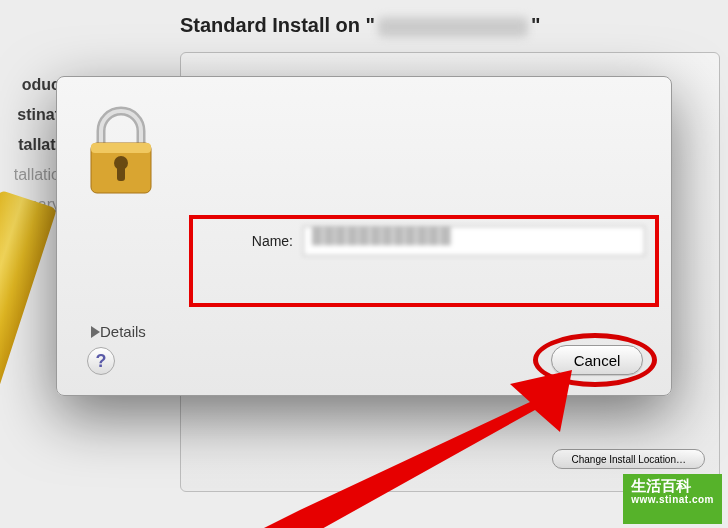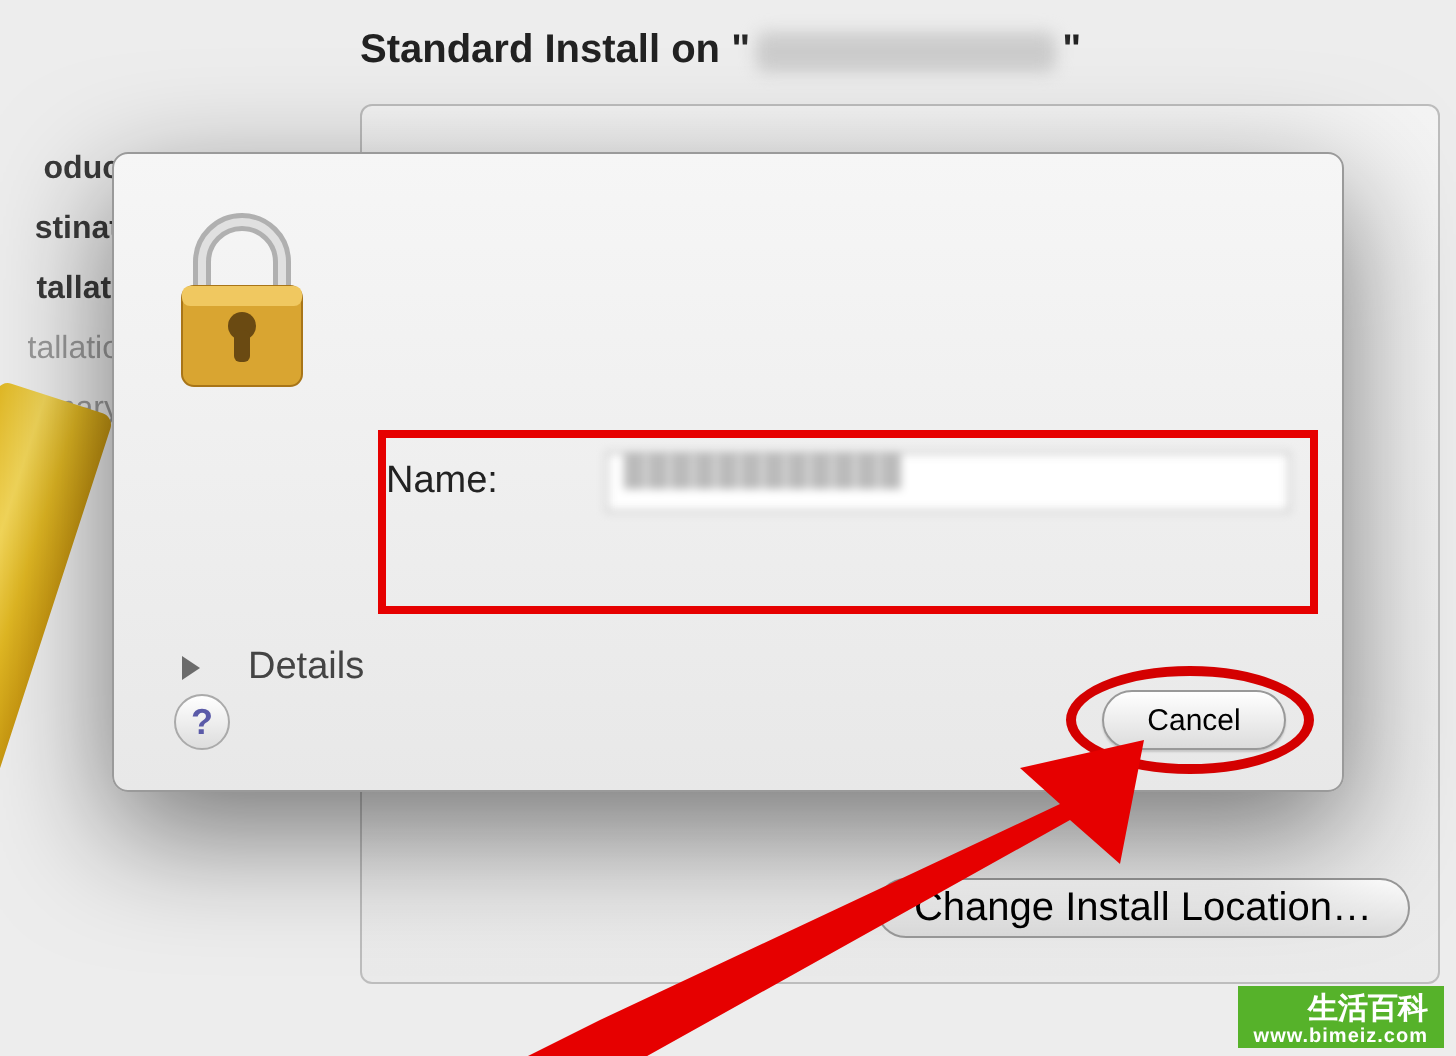--- a/index.html
+++ b/index.html
@@ -99,21 +99,22 @@
       height: 92px;
       border: 4px solid #e60000;
     }
     .form-row {
       display: flex;
       align-items: center;
       height: 44px;
     }
     .form-label {
       width: 110px;
-      font-size: 19px;
+      text-align: right;
+      font-size: 14px;
       padding-right: 10px;
     }
     .form-input {
       flex: 1;
       height: 30px;
       border: 1px solid #b6b6b6;
       background: #fff;
       padding: 0 8px;
       font-size: 15px;
       margin-right: 10px;
@@ -128,22 +129,22 @@
       box-shadow: 0 0 0 3px rgba(90, 160, 240, 0.6);
       letter-spacing: 3px;
       font-family: monospace;
     }
     .details-row {
       position: absolute;
       left: 34px;
       top: 246px;
       display: flex;
       align-items: center;
-      gap: 24px;
-      font-size: 19px;
+      gap: 0;
+      font-size: 15px;
       color: #444;
     }
     .tri {
       width: 0; height: 0;
       border-top: 6px solid transparent;
       border-bottom: 6px solid transparent;
       border-left: 9px solid #6b6b6b;
     }
     .help-btn {
       position: absolute;
@@ -198,39 +199,39 @@
       left: 260px;
       bottom: -2px;
       width: 320px;
       height: 160px;
       pointer-events: none;
     }
     .change-btn {
       position: absolute;
       right: 14px;
       bottom: 22px;
-      height: 30px;
+      height: 20px;
       padding: 0 18px;
       border-radius: 15px;
       border: 1px solid #999;
       background: linear-gradient(#ffffff, #dcdcdc);
-      font-size: 20px;
+      font-size: 10px;
       cursor: pointer;
     }
     .watermark {
       position: absolute;
       right: 6px;
       bottom: 4px;
       background: #56b22a;
       color: #fff;
       font-size: 15px;
       font-weight: bold;
-      padding: 4px 8px 0;
+      padding: 4px 8px 19px;
       line-height: 1.1;
-      text-align: right;
+      text-align: left;
     }
     .watermark .sub { font-size: 10px; display: block; letter-spacing: 0.5px; }
   </style>
 </head>
 <body>
 
 <div class="page-title">
   <span>Standard Install on "</span><span class="title-smudge"></span><span>"</span>
 </div>
 
@@ -284,14 +285,14 @@
 
   <div class="ok-ring"></div>
 </div>
 
 <svg class="arrow" viewBox="0 0 320 160">
   <polygon points="0,160 60,160 275,40 300,62 312,0 250,14 270,32 40,140" fill="#e60000"></polygon>
 </svg>
 
 <div class="watermark">
   <span>生活百科</span>
-  <span class="sub">www.bimeiz.com</span>
+  <span class="sub">www.stinat.com</span>
 </div>
 
 </body></html>

